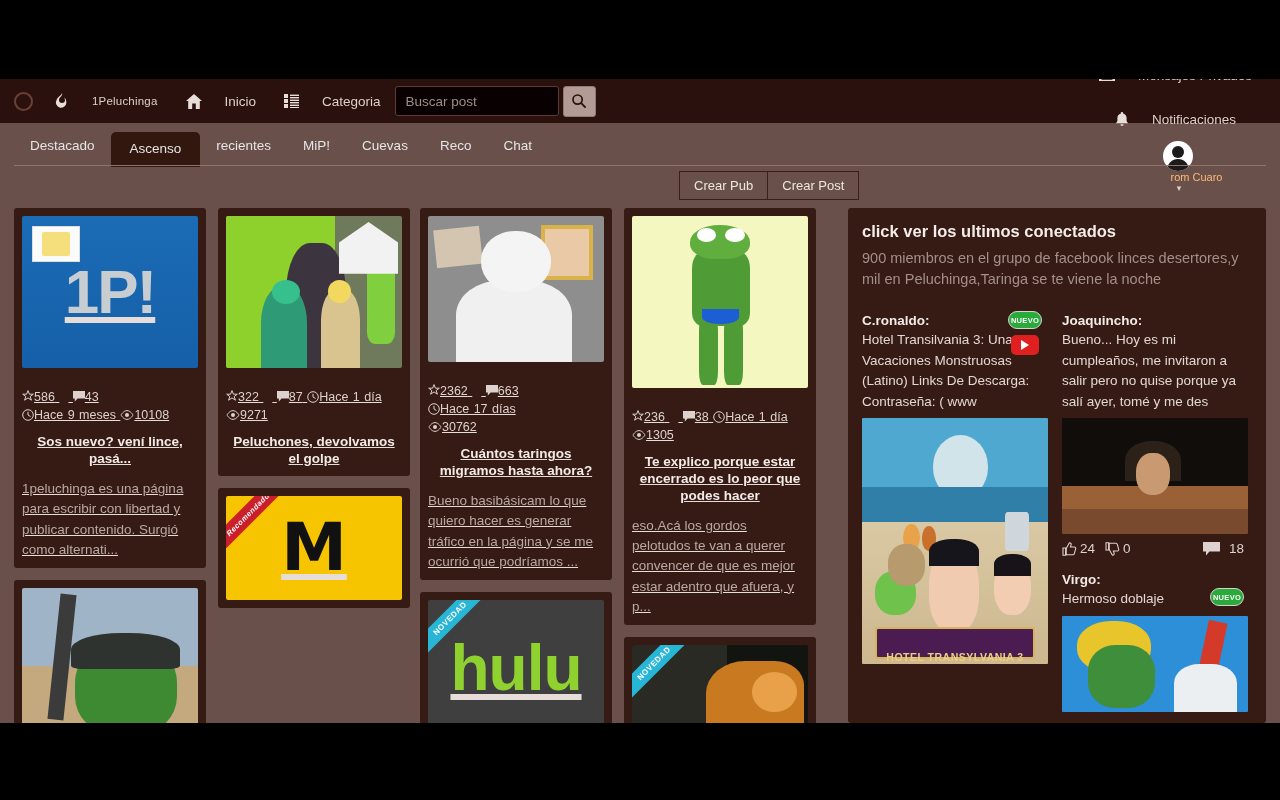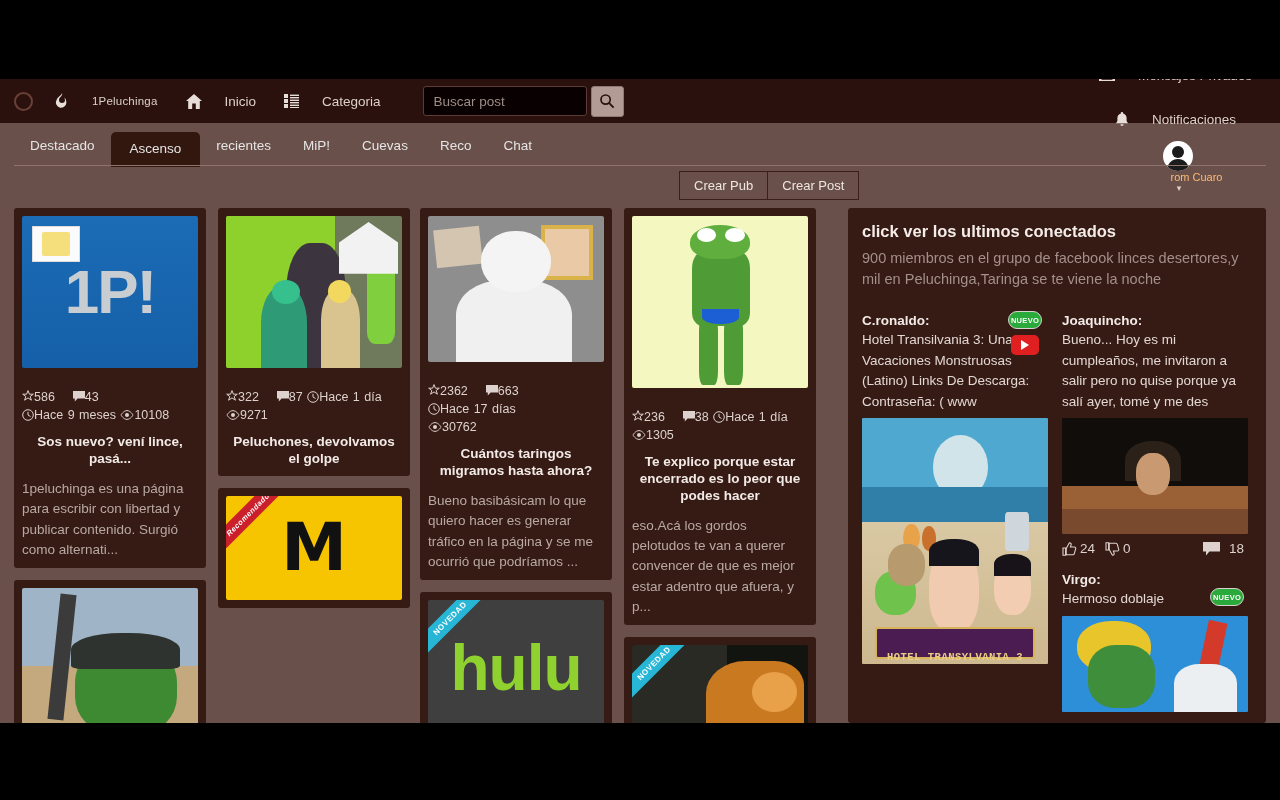--- a/index.html
+++ b/index.html
@@ -28,21 +28,21 @@
     display:flex; align-items:center; gap:23px;
     padding:0 14px; height:44px; color:#ddd0cb; font-size:13.5px;
     white-space:nowrap; cursor:pointer;
   }
   .nav-item .ico { display:inline-flex; align-items:center; justify-content:center; }
   .brand-circle {
     width:19px; height:19px; border:2px solid #6a4038; border-radius:50%;
     margin:0 8px 0 6px;
   }
   .brand-label { font-size:11.5px; letter-spacing:.2px; }
-  .search-wrap { display:flex; align-items:center; margin-left:28px; }
+  .search-wrap { display:flex; align-items:center; margin-left:0; }
   #search-input {
     width:164px; height:30px; background:#090101; border:1px solid #5d3b34;
     border-radius:3px; color:#cfc4bf; font-size:13.5px; padding:0 10px;
     font-family:"Liberation Sans", sans-serif; outline:none;
   }
   #search-input::placeholder { color:#9e8d87; }
   #search-btn {
     width:33px; height:31px; margin-left:4px; background:#b29b94; border:1px solid #8e7a74;
     border-radius:3px; display:flex; align-items:center; justify-content:center; cursor:pointer;
   }
@@ -80,21 +80,21 @@
     height:29px; padding:0 14px; background:#6a504a; border:1px solid #3b2019;
     color:#efe6e2; font-size:13px; display:flex; align-items:center; cursor:pointer;
     font-family:"Liberation Sans", sans-serif;
   }
   .act-btn + .act-btn { margin-left:-1px; }
 
   
   #main { position:absolute; left:0; top:129px; width:1280px; height:515px; }
 
   #grid { position:absolute; left:14px; top:0; width:826px; height:515px; }
-  .col { position:absolute; top:0; width:192px; }
+  .col { position:absolute; top:0; width:192px;text-decoration:underline; }
   .col0 { left:0; }  .col1 { left:204px; } .col2 { left:406px; } .col3 { left:610px; }
 
   .card {
     background:#361a14; border-radius:3px; padding:8px; margin-bottom:12px;
     position:relative; overflow:hidden;
   }
   .card-thumb {
     width:100%; display:block; border-radius:2px; position:relative; overflow:hidden;
   }
   .meta {
@@ -205,21 +205,21 @@
   .img-ht3 .hair{position:absolute;left:36%;bottom:40%;width:27%;height:11%;background:#17151c;border-radius:45% 45% 0 0;}
   .img-ht3 .g1{position:absolute;left:7%;bottom:20%;width:22%;height:18%;background:#6fc24b;border-radius:45%;}
   .img-ht3 .g2{position:absolute;left:14%;bottom:32%;width:20%;height:17%;background:#b79a6d;border-radius:45%;}
   .img-ht3 .m1{position:absolute;right:9%;bottom:20%;width:20%;height:22%;background:#f2cdb2;border-radius:44%;}
   .img-ht3 .m1h{position:absolute;right:9%;bottom:36%;width:20%;height:9%;background:#171319;border-radius:45% 45% 0 0;}
   .img-ht3 .k1{position:absolute;left:22%;top:43%;width:9%;height:11%;background:#e8a34a;border-radius:50%;}
   .img-ht3 .k2{position:absolute;left:32%;top:44%;width:8%;height:10%;background:#c9702c;border-radius:50%;}
   .img-ht3 .fr{position:absolute;right:10%;top:38%;width:13%;height:16%;background:#cfd6dc;border-radius:12%;}
   .img-ht3 .logo{position:absolute;left:7%;bottom:2%;width:86%;height:13%;background:#4a1c52;
      border:2px solid #d7b45c;border-radius:3px;display:flex;align-items:center;justify-content:center;}
-  .img-ht3 .logo b{font-size:10.5px;color:#e9cf86;letter-spacing:.5px;font-family:Liberation Mono, monospace;margin-top:28px;}
+  .img-ht3 .logo b{font-size:10.5px;color:#e9cf86;letter-spacing:.5px;font-family:Liberation Sans, sans-serif;margin-top:28px;}
 
   .img-feast { height:116px; background:#110d0a; position:relative; }
   .img-feast .tbl{position:absolute;left:0;bottom:0;width:100%;height:36%;background:#7a4a2e;}
   .img-feast .food{position:absolute;left:0;bottom:22%;width:100%;height:20%;background:#9b6136;}
   .img-feast .face{position:absolute;left:40%;top:30%;width:18%;height:36%;background:#c99a72;border-radius:45%;}
   .img-feast .veil{position:absolute;left:34%;top:20%;width:30%;height:34%;background:#2b2118;border-radius:48% 48% 0 0;}
 
   .img-anime { height:96px; background:#2c8fd8; position:relative; }
   .img-anime .y{position:absolute;left:8%;top:6%;width:40%;height:54%;background:#e8c52a;border-radius:46%;}
   .img-anime .g{position:absolute;left:14%;top:30%;width:36%;height:66%;background:#3f8e3b;border-radius:40%;}

